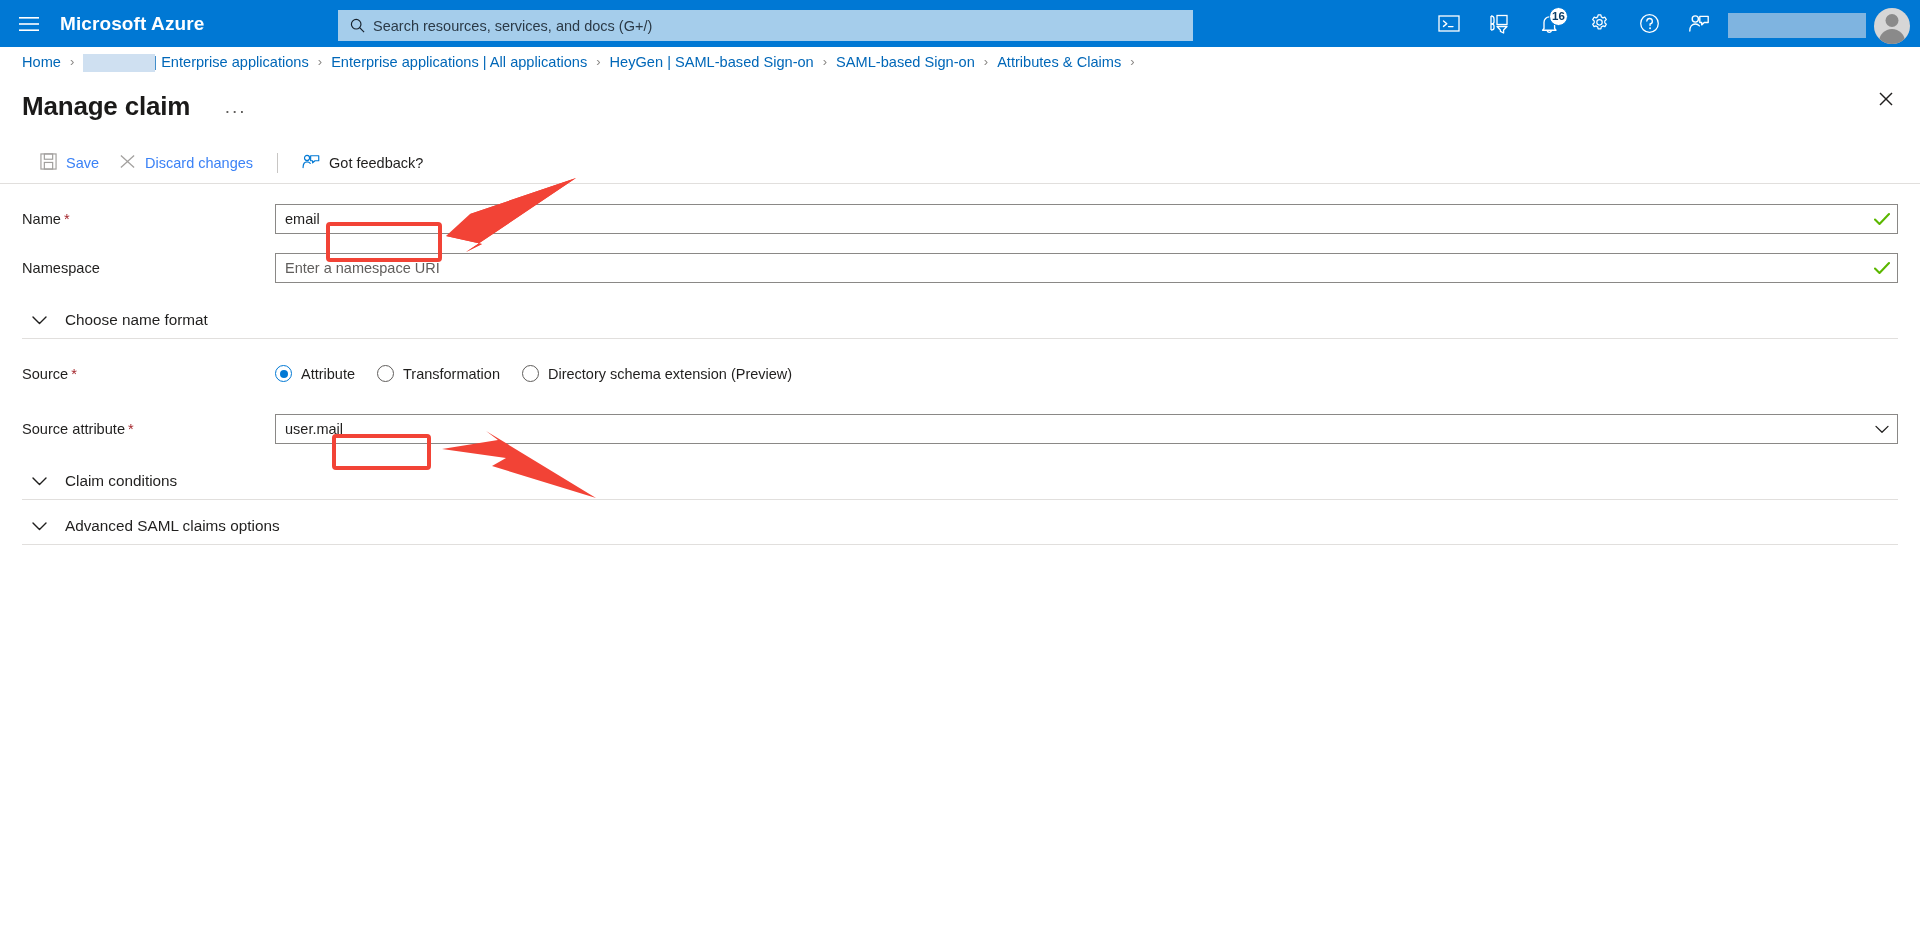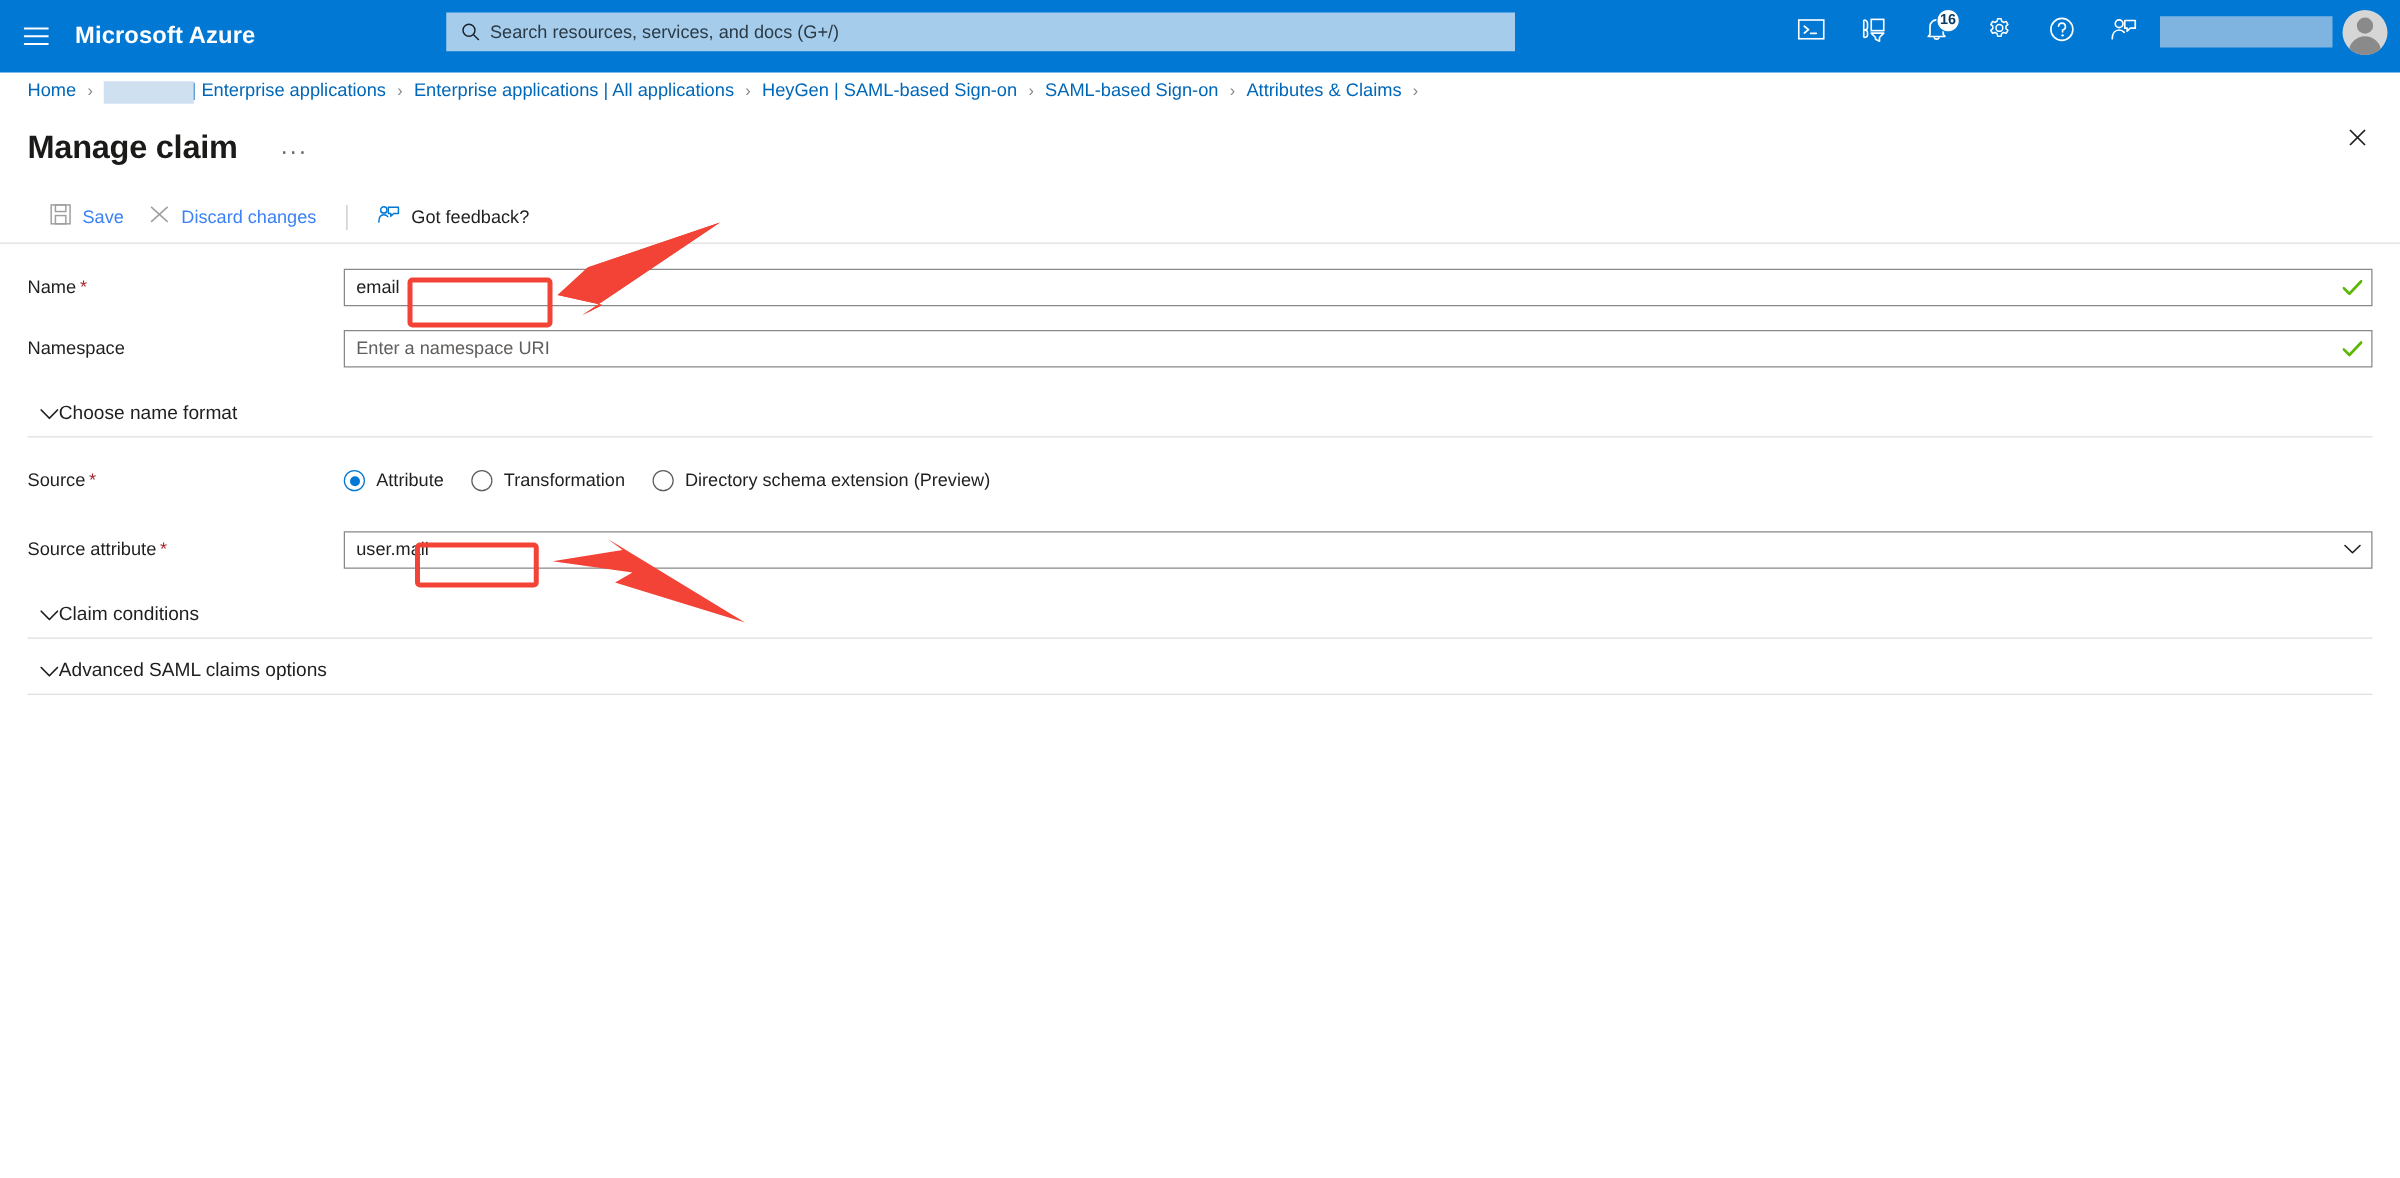--- a/index.html
+++ b/index.html
@@ -8,21 +8,21 @@
     width: 1920px; height: 942px;
     overflow: hidden;
     background: #ffffff;
     font-family: "Segoe UI", "Liberation Sans", sans-serif;
     -webkit-font-smoothing: antialiased;
   }
 
   
   .topbar {
     position: relative;
-    height: 58px;
+    height: 47px;
     background: #0078d4;
     display: flex;
     align-items: center;
     color: #ffffff;
     user-select: none;
   }
   .hamburger {
     width: 58px; height: 51px;
     display: flex; align-items: center; justify-content: center;
     cursor: pointer;
@@ -40,21 +40,20 @@
     position: absolute;
     left: 338px;
     top: 10px;
     width: 855px;
     height: 31px;
     background: #a5cdeb;
     display: flex;
     align-items: center;
     padding: 0 10px;
     cursor: text;
-    margin-left: 19px;
   }
   .searchwrap .sicon { flex: 0 0 auto; display:flex; margin-right: 8px; margin-left:2px;}
   .search-input {
     border: none;
     outline: none;
     background: transparent;
     font-family: inherit;
     font-size: 14.5px;
     color: #16212c;
     width: 100%;
@@ -270,20 +269,21 @@
     transform: translateY(-50%);
     pointer-events: none;
     color: #201f1e;
   }
 
   
   .acc {
     display: flex;
     align-items: center;
     height: 37px;
+    gap: 18px;
     cursor: pointer;
     padding-left: 10px;
     border-bottom: 1px solid #e1dfdd;
   }
   .acc-label {
     font-size: 15.3px;
     color: #201f1e;
   }
   .acc-chev { color: #201f1e; display: flex; flex: 0 0 auto; }
   .spacer8 { height: 8px; }

